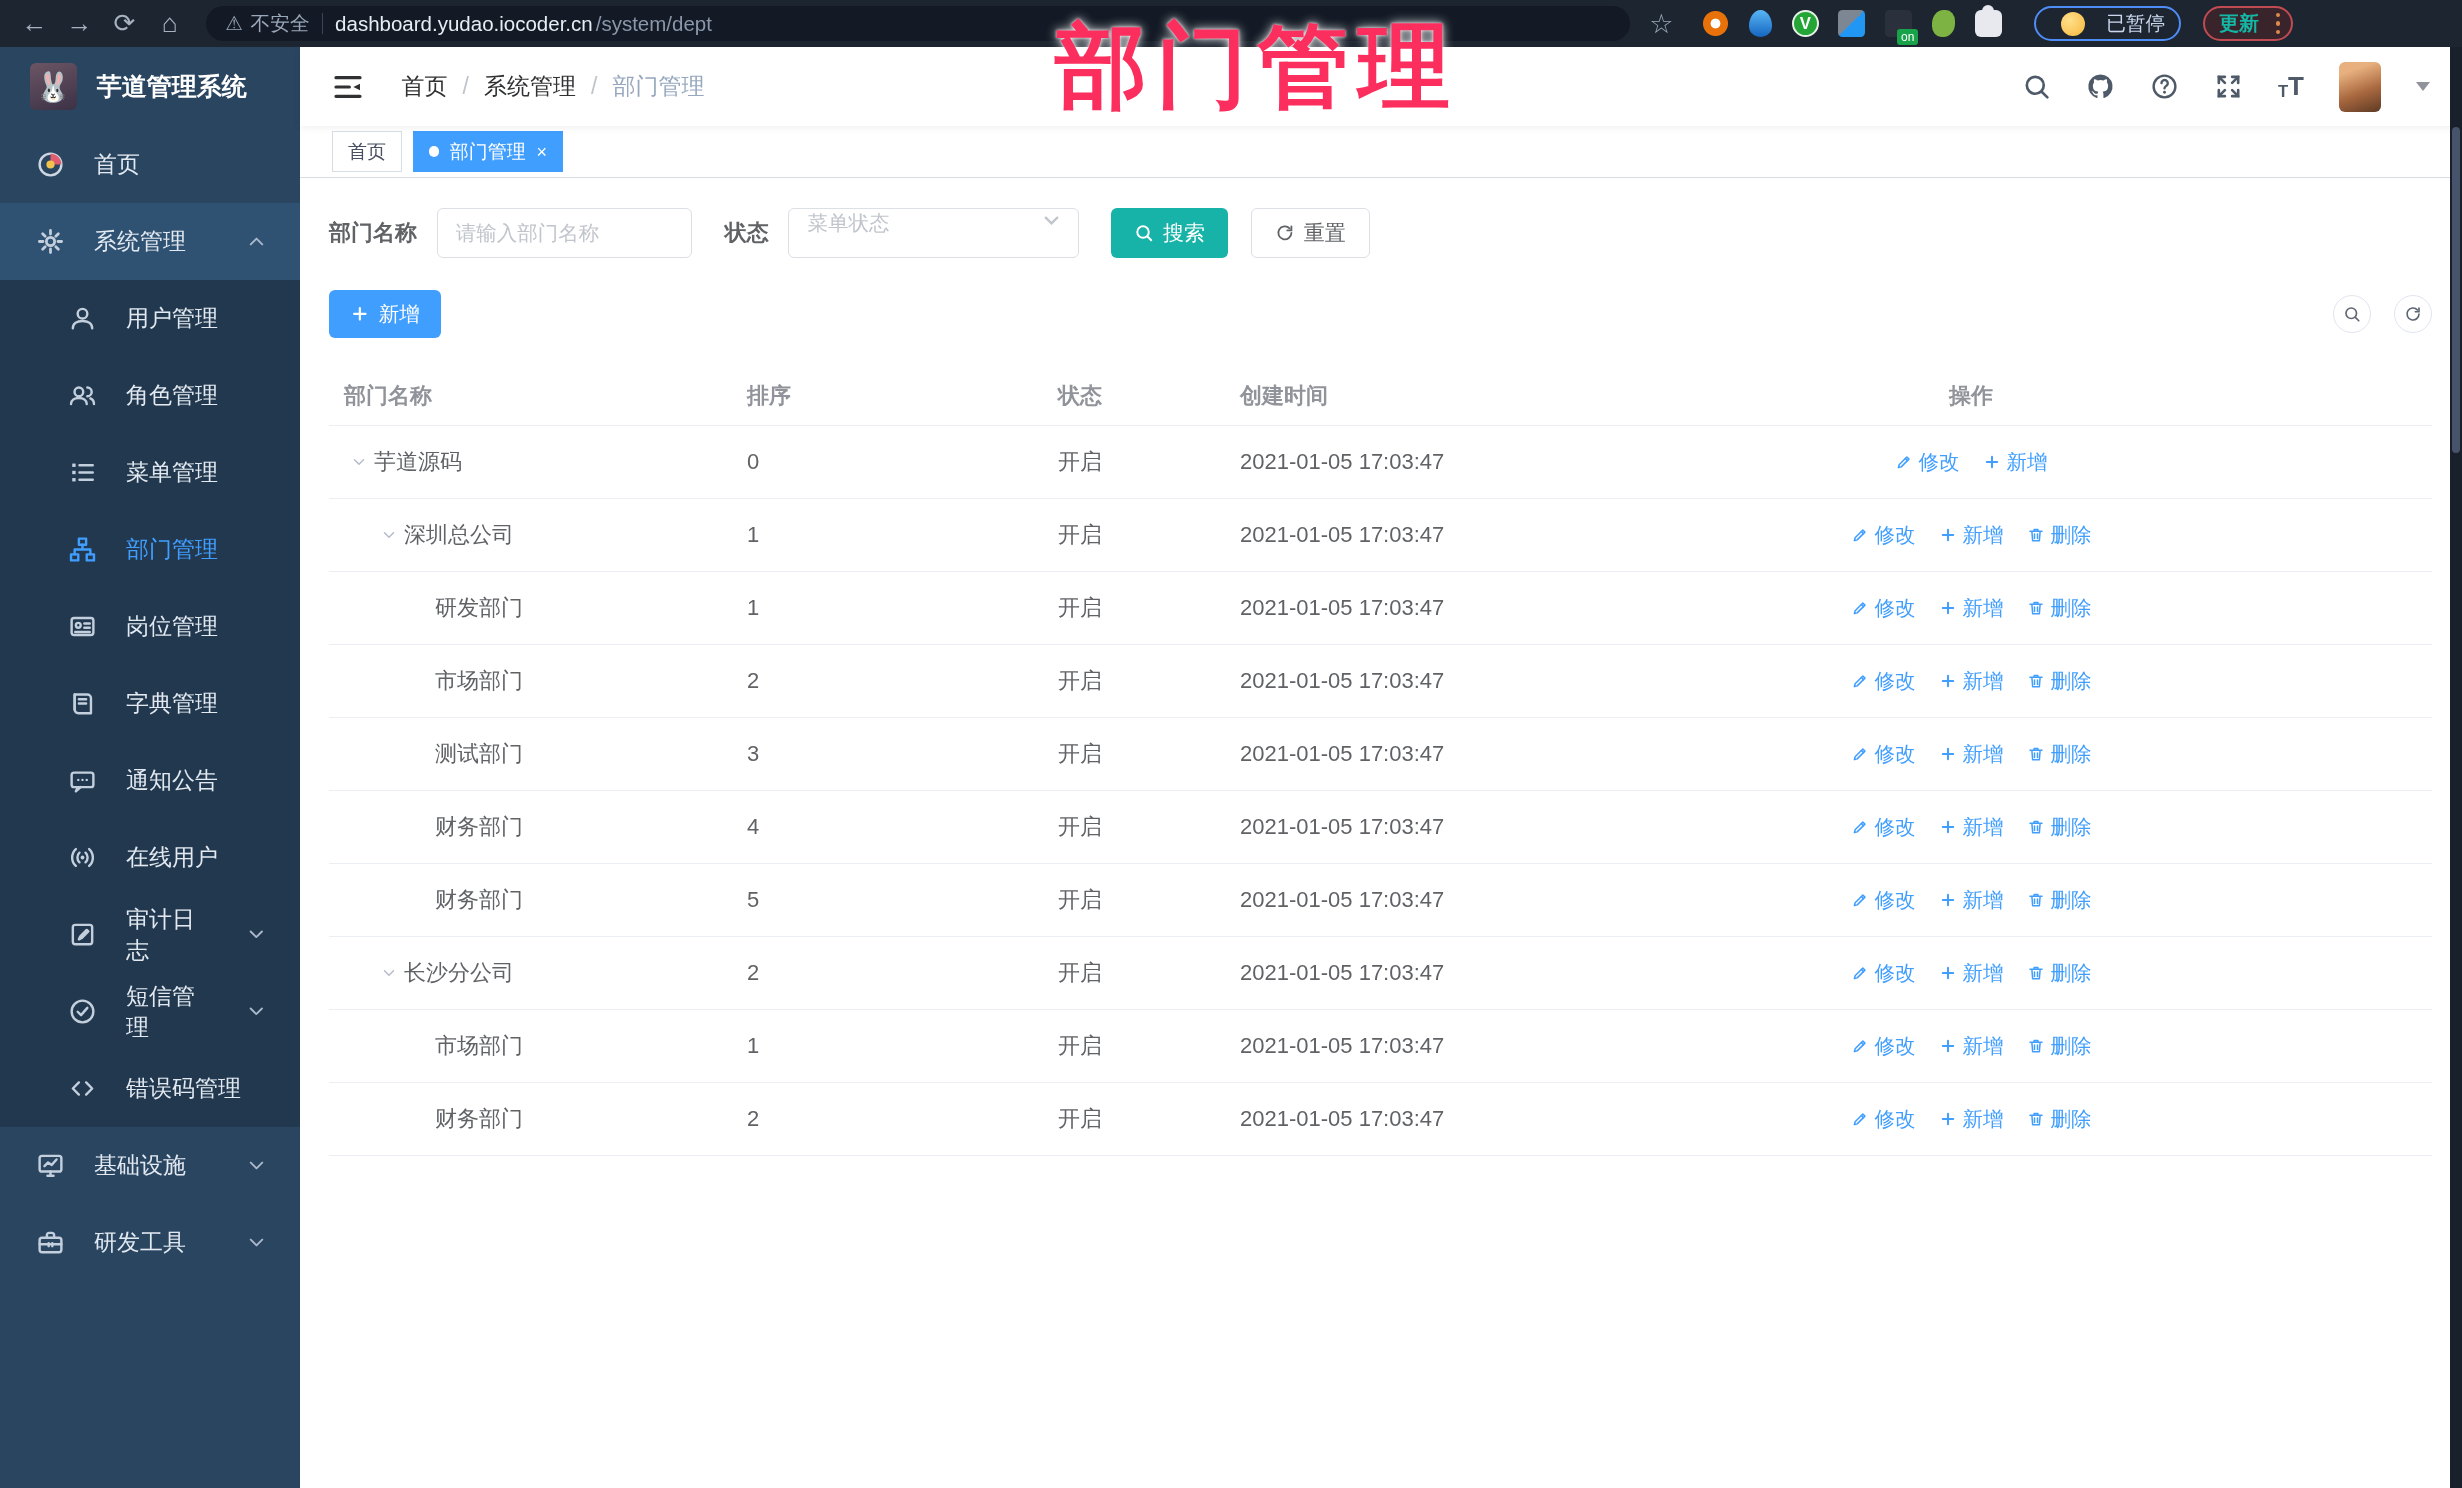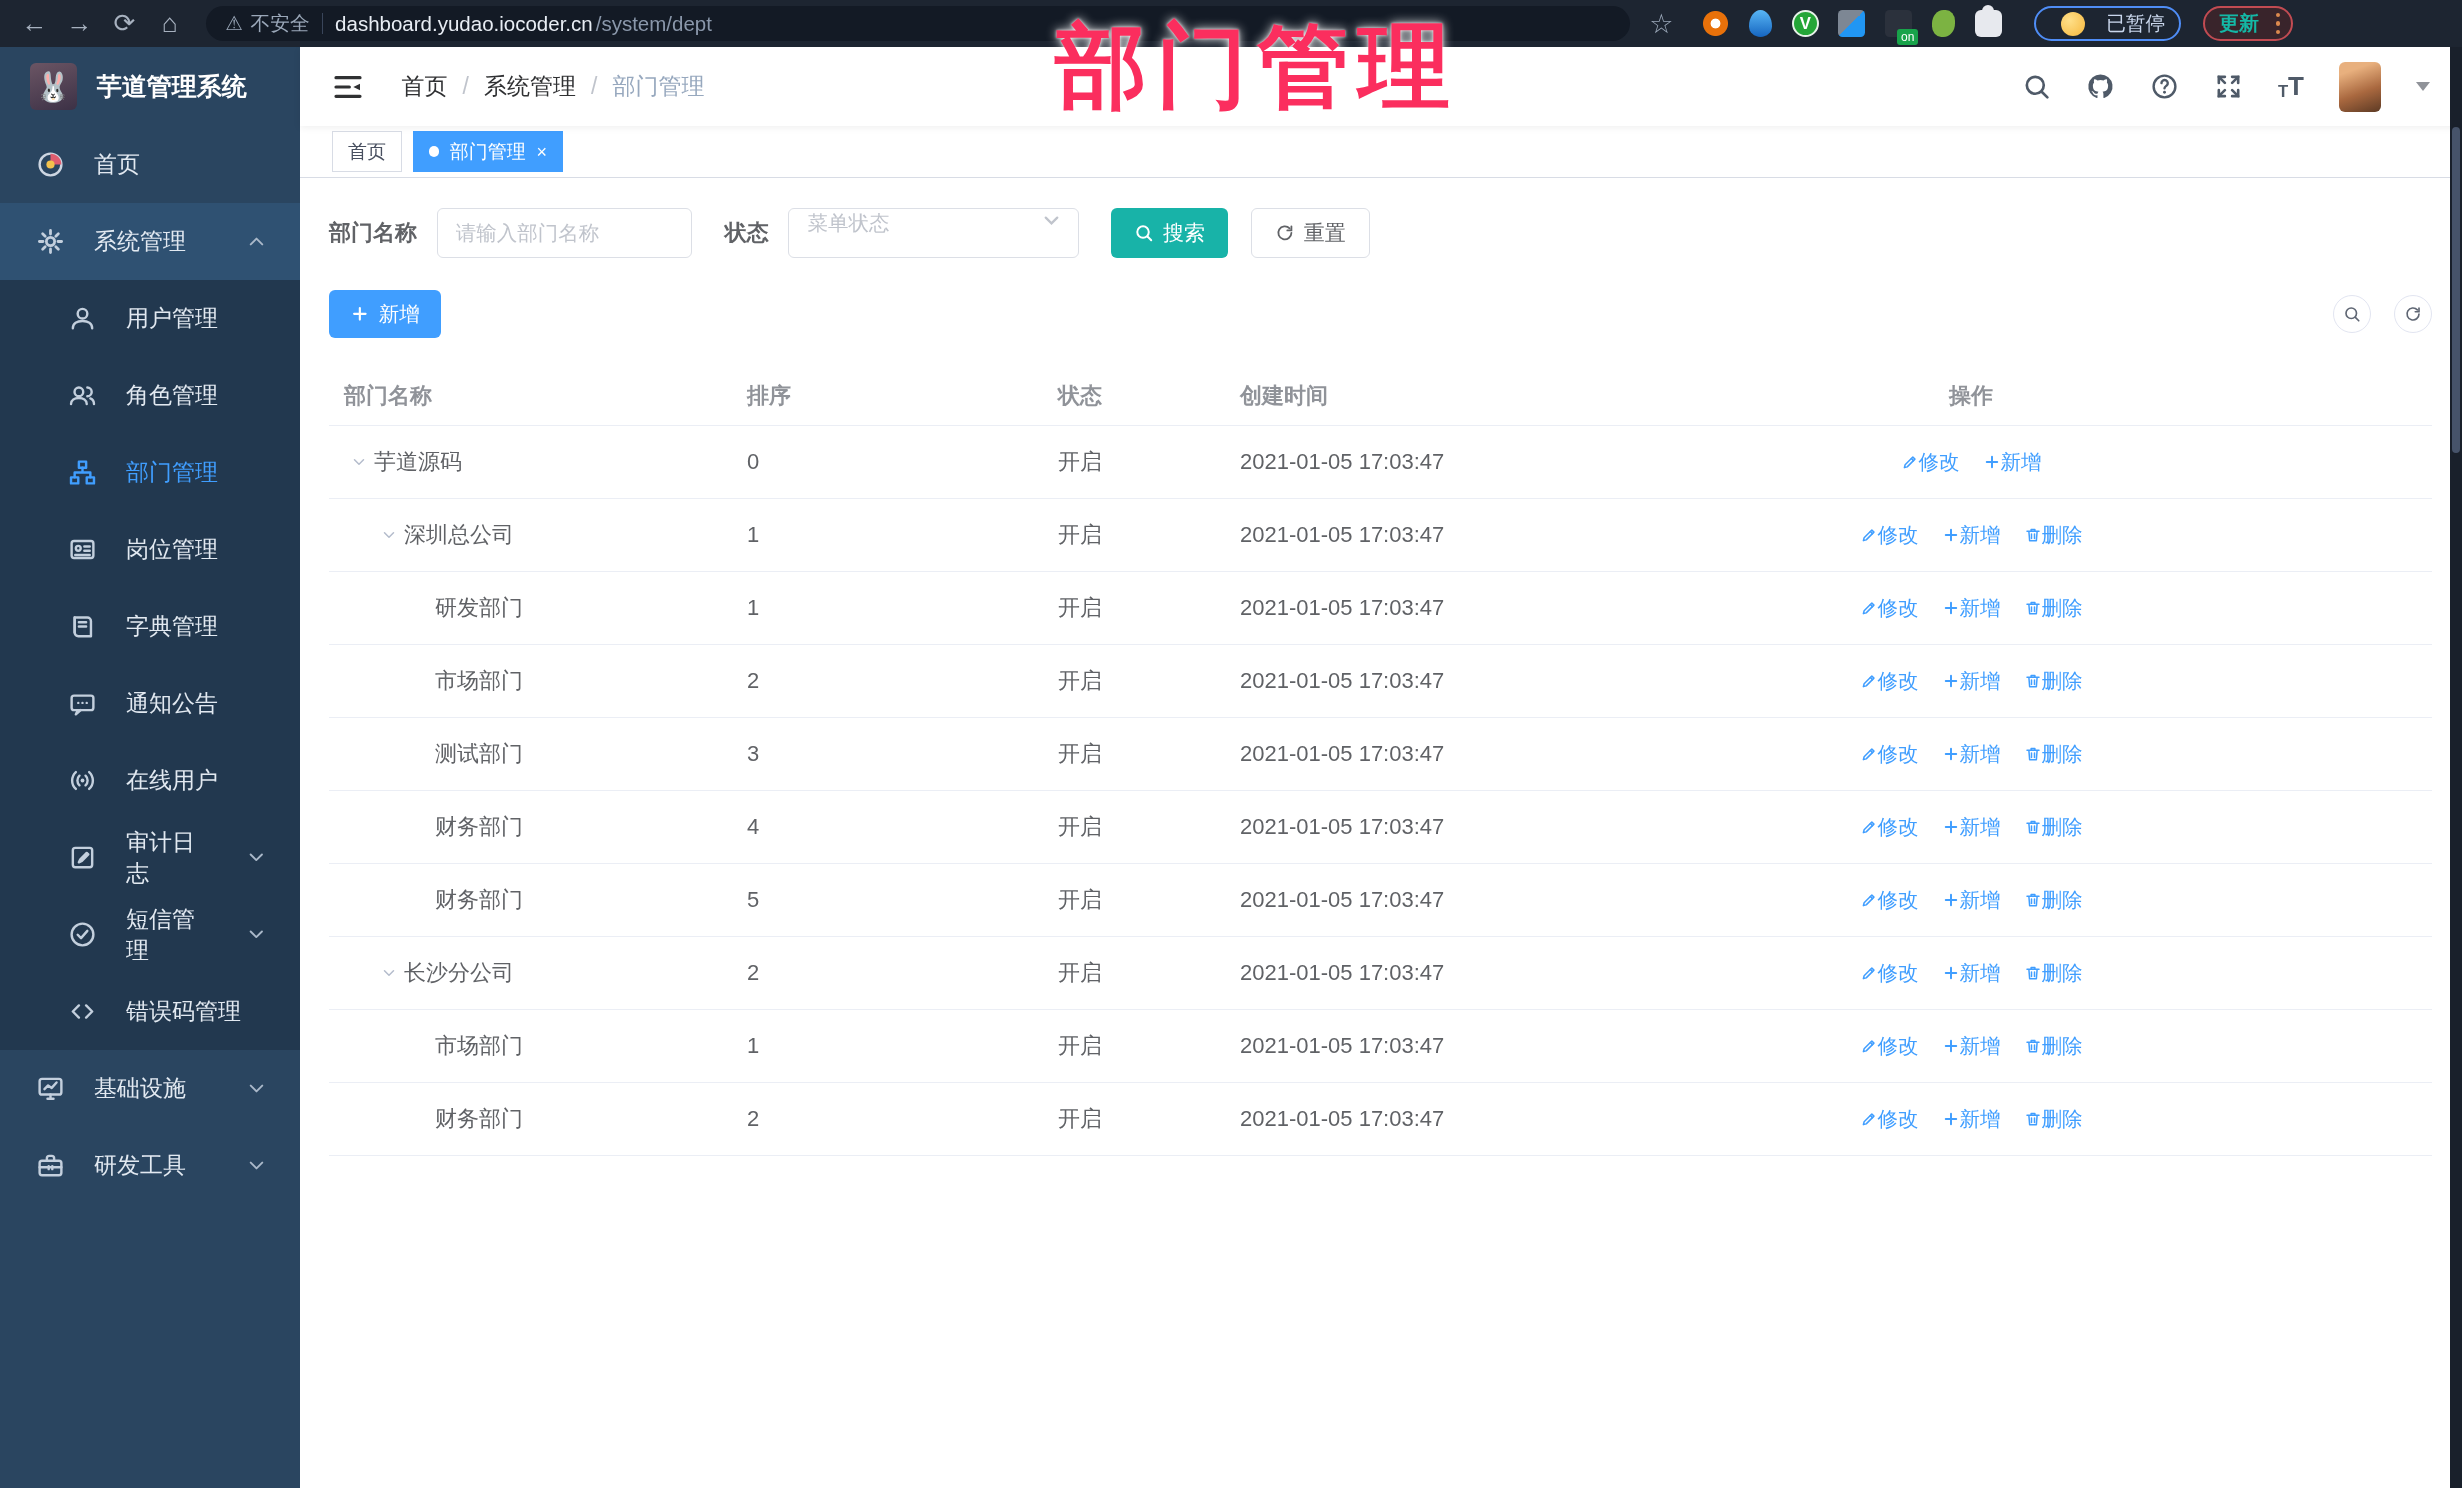--- a/index.html
+++ b/index.html
@@ -94,21 +94,21 @@
 
   
   .table { margin-top:29px; width:100%; font-size:22px; color:#606266; }
   .trow, .thead { display:grid; grid-template-columns:403px 311px 182px 617px 258px 1fr; align-items:center; border-bottom:1.5px solid #ebeef5; }
   .thead { height:59px; color:#909399; font-weight:600; }
   .trow { height:73px; }
   .cell { padding-left:15px; display:flex; align-items:center; }
   .cell-actions { justify-content:center; padding-left:0; gap:23px; }
   .arrow-slot { width:30px; height:30px; flex:none; display:flex; align-items:center; justify-content:center; color:#b4bccc; }
   .arrow-slot svg { width:18px; height:18px; }
-  .alink { color:#409eff; font-size:20.5px; display:inline-flex; align-items:center; cursor:pointer; }
+  .alink { color:#409eff; font-size:20.5px; display:inline-flex; align-items:center; gap:6px; cursor:pointer; }
   .alink svg { width:18px; height:18px; }
 
   
   .annotation { position:absolute; left:1055px; top:4.5px; font-size:92px; font-weight:700; letter-spacing:9px; color:#fb2e5e; z-index:60; text-shadow:0 0 10.6px rgba(255,255,255,.95), 0 0 3px rgba(255,255,255,.9); white-space:nowrap; pointer-events:none; }
   .page-scrollbar { position:absolute; right:0; top:47px; bottom:0; width:12px; background:#19202b; z-index:40; }
   .page-scrollbar .thumb { position:absolute; left:2.3px; right:2.3px; top:80px; height:326px; border-radius:4.5px; background:#46536a; }
 </style>
 </head>
 <body>
 
@@ -194,20 +194,31 @@
             </div>
             <div class="side-item">
               <span class="s-icon">
                 <svg viewBox="0 0 24 24" fill="none" stroke="currentColor" stroke-width="2" stroke-linecap="round" stroke-linejoin="round">
                   <circle cx="9" cy="9" r="3.6"></circle>
                   <path d="M2.5 19c0-3.4 3-5 6.5-5s6.5 1.6 6.5 5M16 5.4a3.6 3.6 0 0 1 0 7.2M18.5 14.4c2 .8 3 2.3 3 4.6"></path>
                 </svg>
               </span>
               <span>角色管理</span>
             </div>
+            <div class="side-item">
+              <span class="s-icon">
+                <svg viewBox="0 0 24 24" fill="none" stroke="currentColor" stroke-width="2" stroke-linecap="round" stroke-linejoin="round">
+                  <path d="M9.5 6h11M9.5 12h11M9.5 18h11"></path>
+                  <rect x="3.5" y="4.6" width="2.8" height="2.8" fill="currentColor" stroke="none"></rect>
+                  <rect x="3.5" y="10.6" width="2.8" height="2.8" fill="currentColor" stroke="none"></rect>
+                  <rect x="3.5" y="16.6" width="2.8" height="2.8" fill="currentColor" stroke="none"></rect>
+                </svg>
+              </span>
+              <span>菜单管理</span>
+            </div>
             <div class="side-item active">
               <span class="s-icon">
                 <svg viewBox="0 0 24 24" fill="none" stroke="currentColor" stroke-width="2" stroke-linecap="round" stroke-linejoin="round">
                   <rect x="9" y="3" width="6" height="5"></rect>
                   <rect x="2.5" y="16" width="6" height="5"></rect>
                   <rect x="15.5" y="16" width="6" height="5"></rect>
                   <path d="M12 8v4M12 12H5.5v4M12 12h6.5v4"></path>
                 </svg>
               </span>
               <span>部门管理</span>

